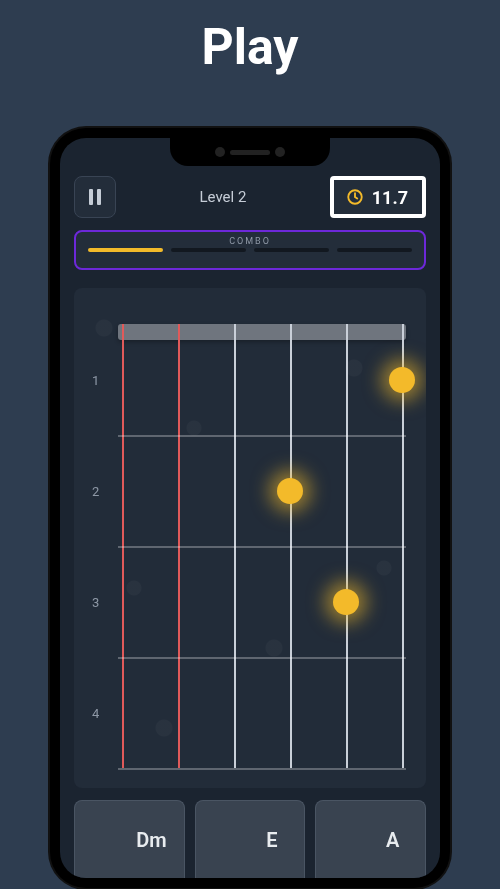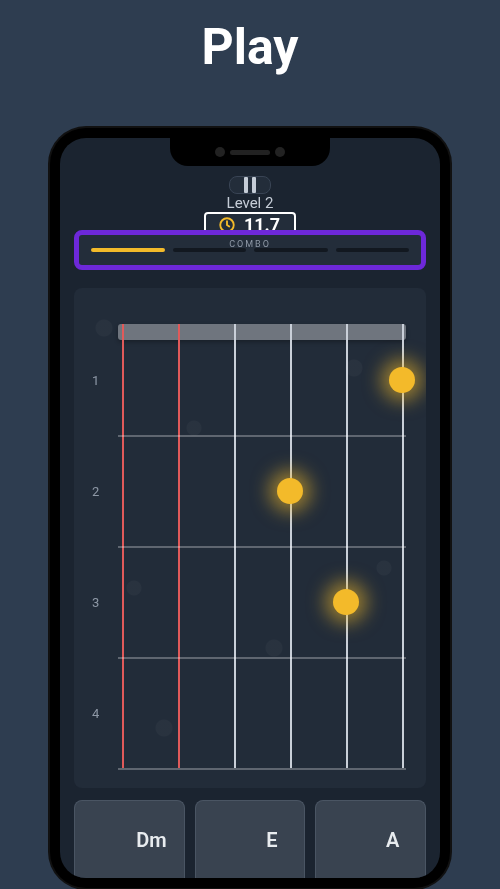--- a/index.html
+++ b/index.html
@@ -66,21 +66,20 @@
   
   .topbar {
     position: absolute;
     top: 38px;
     left: 14px;
     right: 14px;
     height: 42px;
     display: flex;
     align-items: center;
     justify-content: space-between;
-    flex-direction: column;
   }
   .sq-btn {
     width: 42px;
     height: 42px;
     border-radius: 8px;
     background: #232d3a;
     border: 1px solid #394454;
     display: flex;
     align-items: center;
     justify-content: center;
@@ -88,40 +87,40 @@
   }
   .level-label {
     color: #c5ccd6;
     font-size: 15px;
   }
   .timer-btn {
     height: 42px;
     padding: 0 14px 0 12px;
     border-radius: 4px;
     background: #232d3a;
-    border: 2px solid #ffffff;
+    border: 4px solid #ffffff;
     display: flex;
     align-items: center;
     gap: 8px;
     color: #f3ba2a;
   }
   .timer-icon {
     width: 18px; height: 18px;
   }
   .timer-text { font-weight: 700; font-size: 18px; color: #fff; }
   
   .combo-row {
     position: absolute;
     top: 92px;
     left: 14px;
     right: 14px;
     height: 40px;
     border-radius: 8px;
     background: #232d3a;
-    border: 5px solid #6d28d9;
+    border: 2px solid #6d28d9;
     display: flex;
     align-items: center;
     padding: 0 12px;
     gap: 8px;
   }
   .combo-seg {
     flex: 1;
     height: 4px;
     border-radius: 2px;
     background: #121820;

